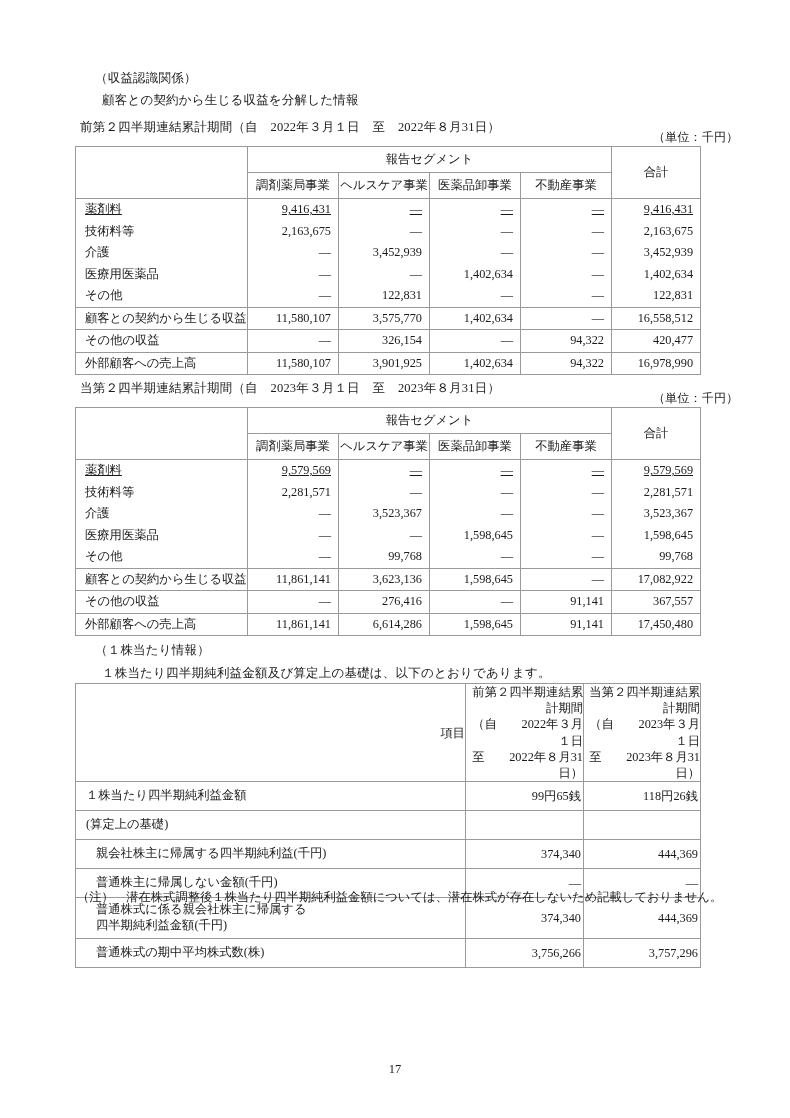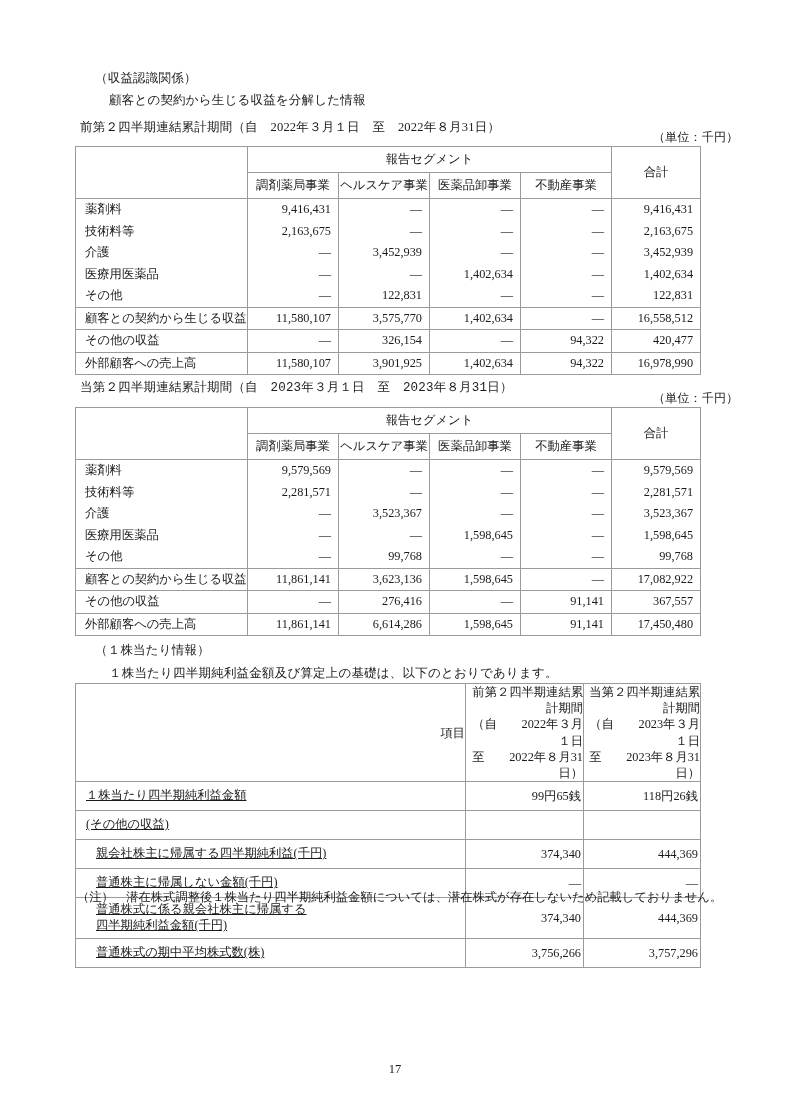--- a/index.html
+++ b/index.html
@@ -25,21 +25,21 @@
 
   
   .tx {
     position: absolute;
     white-space: nowrap;
     font-size: 12.5px;
     line-height: 1.25;
     letter-spacing: 0.2px;
   }
   .tx-sec      { left: 95px;  font-size: 12.5px; }
-  .tx-sub      { left: 109px; font-size: 12.5px; }
+  .tx-sub      { left: 102px; font-size: 12.5px; }
   .tx-period   { left: 80px;  font-size: 12.5px; }
   .tx-unit     { font-size: 12px; margin-left: 36px; }
 
   
   table.fin {
     position: absolute;
     border-collapse: collapse;
     table-layout: fixed;
     font-size: 12.3px;
     color: #1a1a1a;
@@ -84,21 +84,21 @@
   }
   .seg td.num {
     height: 21.5px;
     text-align: right;
     padding-right: 7px;
     font-size: 12.3px;
     font-family: "Liberation Serif", "DejaVu Serif", serif;
   }
   
   .seg tr.plain td { border-top: 0; border-bottom: 0; }
-  .seg tr.plain-first td { border-bottom: 0; }
+  .seg tr.plain-first td { border-bottom: 0; text-decoration: underline; }
   .seg tr.plain-last td  { border-top: 0; }
   .seg tr.sumrow td { border-top: 1px solid #9a9a9a; }
 
   
   .eps { left: 75px; width: 625px; }
   .eps col.e0 { width: 390px; }
   .eps col.e1 { width: 118px; }
   .eps col.e2 { width: 117px; }
 
   .eps th {
@@ -107,21 +107,20 @@
     line-height: 1.32;
     padding: 4px 2px;
   }
   .eps th.e-item { vertical-align: middle; }
   .eps td.lbl {
     text-align: left;
     padding-left: 10px;
     font-size: 12.3px;
     line-height: 1.3;
     height: 28px;
-    text-decoration: underline;
   }
   .eps td.lbl.ind  { padding-left: 20px; }
   .eps td.lbl.two  { height: 40px; }
   .eps td.num {
     text-align: right;
     padding-right: 2px;
     font-size: 12.3px;
     height: 28px;
   }
   .eps td.num.two { height: 40px; }
@@ -238,21 +237,21 @@
         <td class="lbl">外部顧客への売上高</td>
         <td class="num">11,580,107</td>
         <td class="num">3,901,925</td>
         <td class="num">1,402,634</td>
         <td class="num">94,322</td>
         <td class="num">16,978,990</td>
       </tr>
     </tbody>
   </table>
 
-  <div class="tx tx-period" style="top:381px;font-family:Liberation Mono, monospace;">当第２四半期連結累計期間（自　2023年３月１日　至　2023年８月31日）</div>
+  <div class="tx tx-period" style="top:381px;">当第２四半期連結累計期間（自　2023年３月１日　至　2023年８月31日）</div>
 
   <div class="tx tx-unit" style="top:391px; left:617px;">（単位：千円）</div>
 
   <table class="fin seg" style="top:407px;">
     <colgroup>
       <col class="c0">
         <col class="c1">
         <col class="c2">
         <col class="c3">
         <col class="c4">
@@ -365,21 +364,21 @@
         </th>
       </tr>
     </thead>
     <tbody>
       <tr>
         <td class="lbl">１株当たり四半期純利益金額</td>
         <td class="num">99円65銭</td>
         <td class="num">118円26銭</td>
       </tr>
       <tr>
-        <td class="lbl">(その他の収益)</td>
+        <td class="lbl">(算定上の基礎)</td>
         <td class="num blankc"></td>
         <td class="num blankc"></td>
       </tr>
       <tr>
         <td class="lbl ind">親会社株主に帰属する四半期純利益(千円)</td>
         <td class="num">374,340</td>
         <td class="num">444,369</td>
       </tr>
       <tr>
         <td class="lbl ind">普通株主に帰属しない金額(千円)</td>

